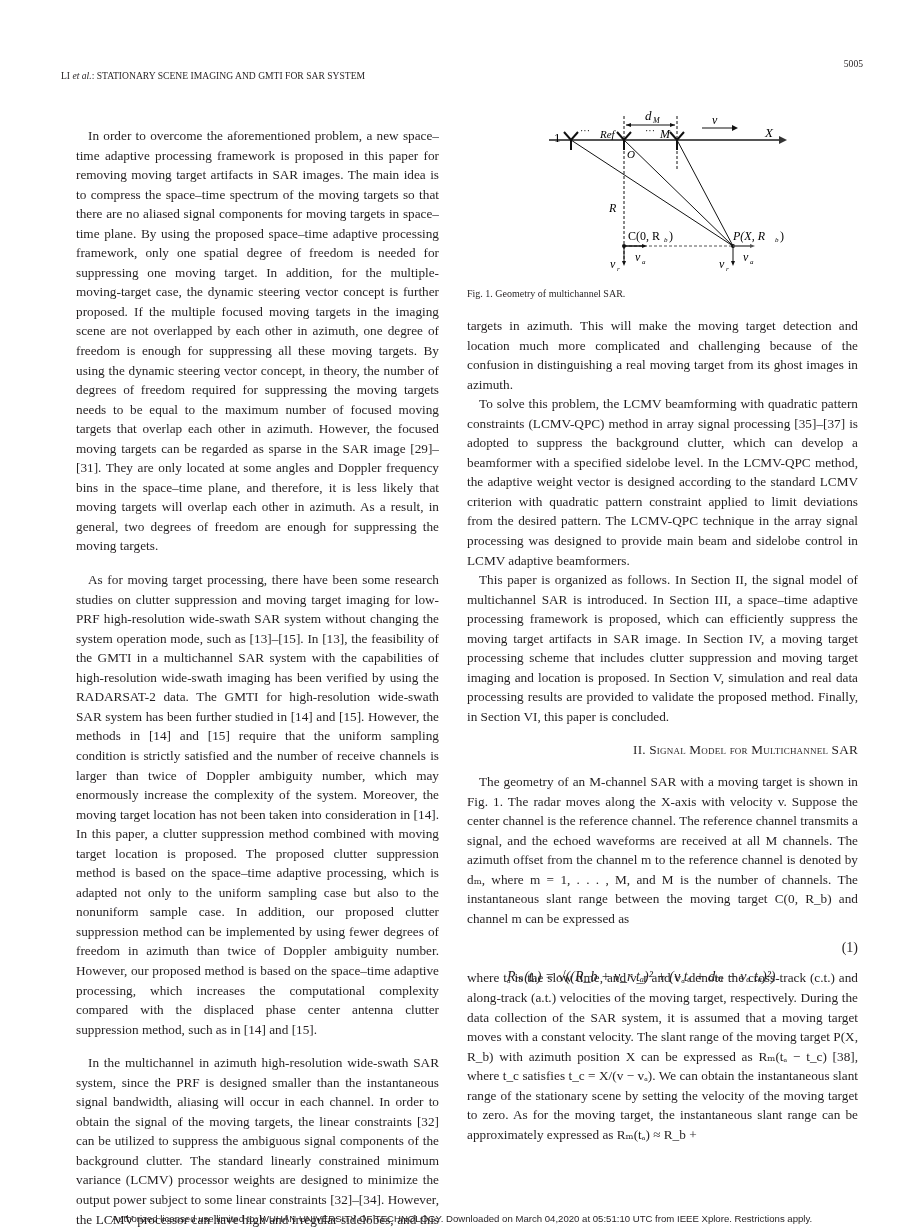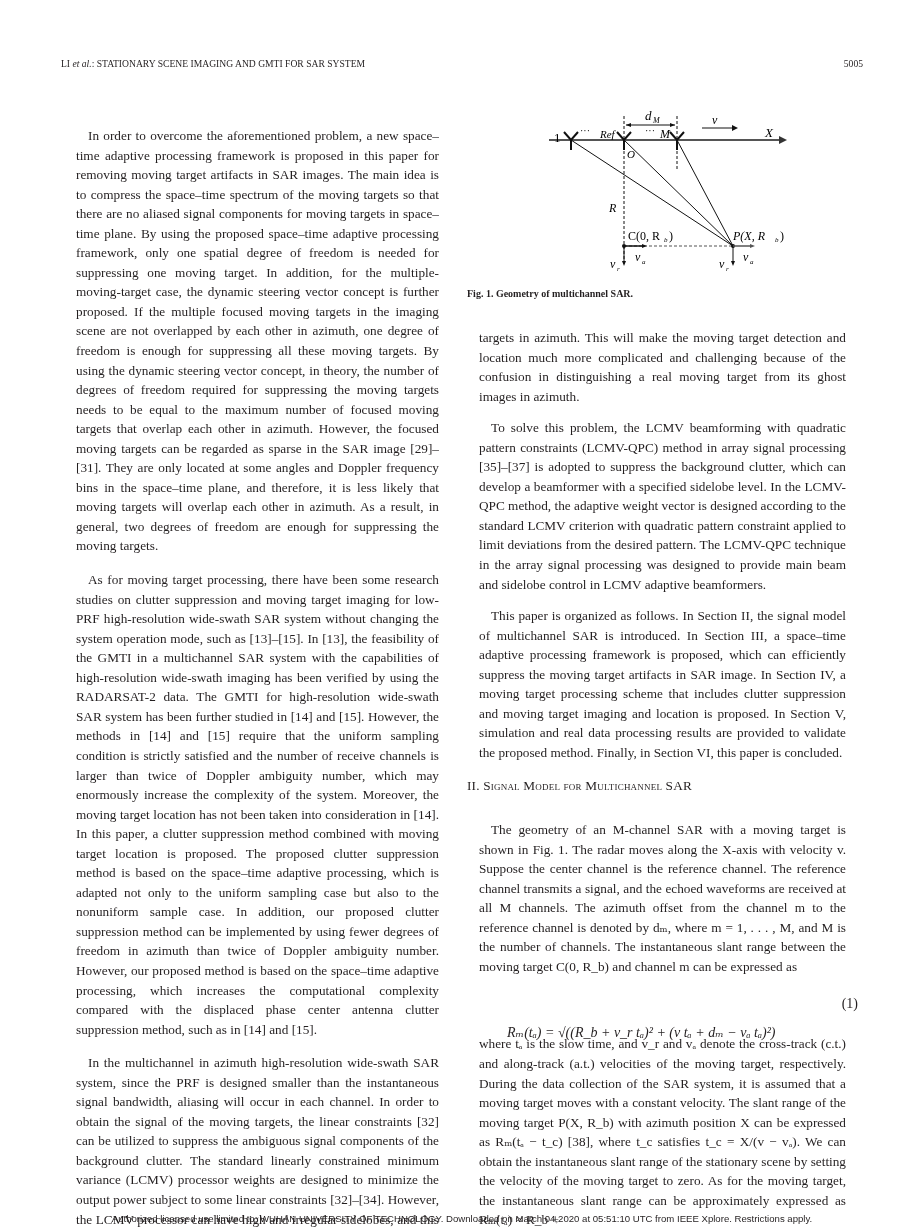--- a/index.html
+++ b/index.html
@@ -1,33 +1,33 @@
 <!DOCTYPE html>
 <html><head>
 <meta charset="utf-8">
 <style>
   html, body { margin: 0; padding: 0; background: #ffffff; }
   body { width: 924px; height: 1232px; position: relative; overflow: hidden;
          font-family: "Liberation Serif", "DejaVu Serif", serif; color: #231f20; }
   .header { position: absolute; top: 58px; left: 61px; right: 61px; height: 14px;
             font-size: 9.6px; letter-spacing: 0; }
-  .header .running { position: absolute; left: 0; top: 0; }
+  .header .running { position: absolute; left: 0; top: 12px; }
   .header .pageno { position: absolute; right: 0; top: 0; }
   .col { position: absolute; top: 112px; width: 391px; font-size: 13.25px;
          line-height: 19.55px; text-align: justify; }
   .col.left { left: 62px; }
   .col p { margin: 14px; text-indent: 12px; hyphens: manual; }
   .fig { position: absolute; left: 467px; top: 108px; width: 391px; height: 200px; }
   .fig svg { position: absolute; left: 80px; top: 0; }
-  .caption { position: absolute; left: 467px; top: 288px; font-size: 10px; font-weight: bold; }
+  .caption { position: absolute; left: 467px; top: 288px; font-size: 10px; }
   .right-text { position: absolute; left: 467px; top: 316px; width: 391px; font-size: 13.25px;
                 line-height: 19.55px; text-align: justify; }
-  .right-text p { margin: 12px; text-indent: 12px; }
+  .right-text p { margin: 0; text-indent: 12px; }
   .right-text p.noindent { text-indent: 0; }
-  .section { text-align: left; font-size: 13.25px; margin: 14px 0 24px 0;
+  .section { text-align: right; font-size: 13.25px; margin: 14px 0 12px 0;
              font-variant: small-caps; letter-spacing: 0.2px; }
   .equation { position: relative; height: 34px; margin: 4px 0 2px 0; font-style: italic; font-size: 14px; }
   .equation .eq-body { position: absolute; left: 40px; top: 6px; margin-top: 29px; }
   .equation .eq-num { position: absolute; right: 0; top: 6px; font-style: normal; }
   .footer { position: absolute; top: 1213px; left: 0; width: 924px; text-align: center;
             font-family: "Liberation Sans", "DejaVu Sans", sans-serif; font-size: 9.6px; }
 </style>
 </head>
 <body>
 

